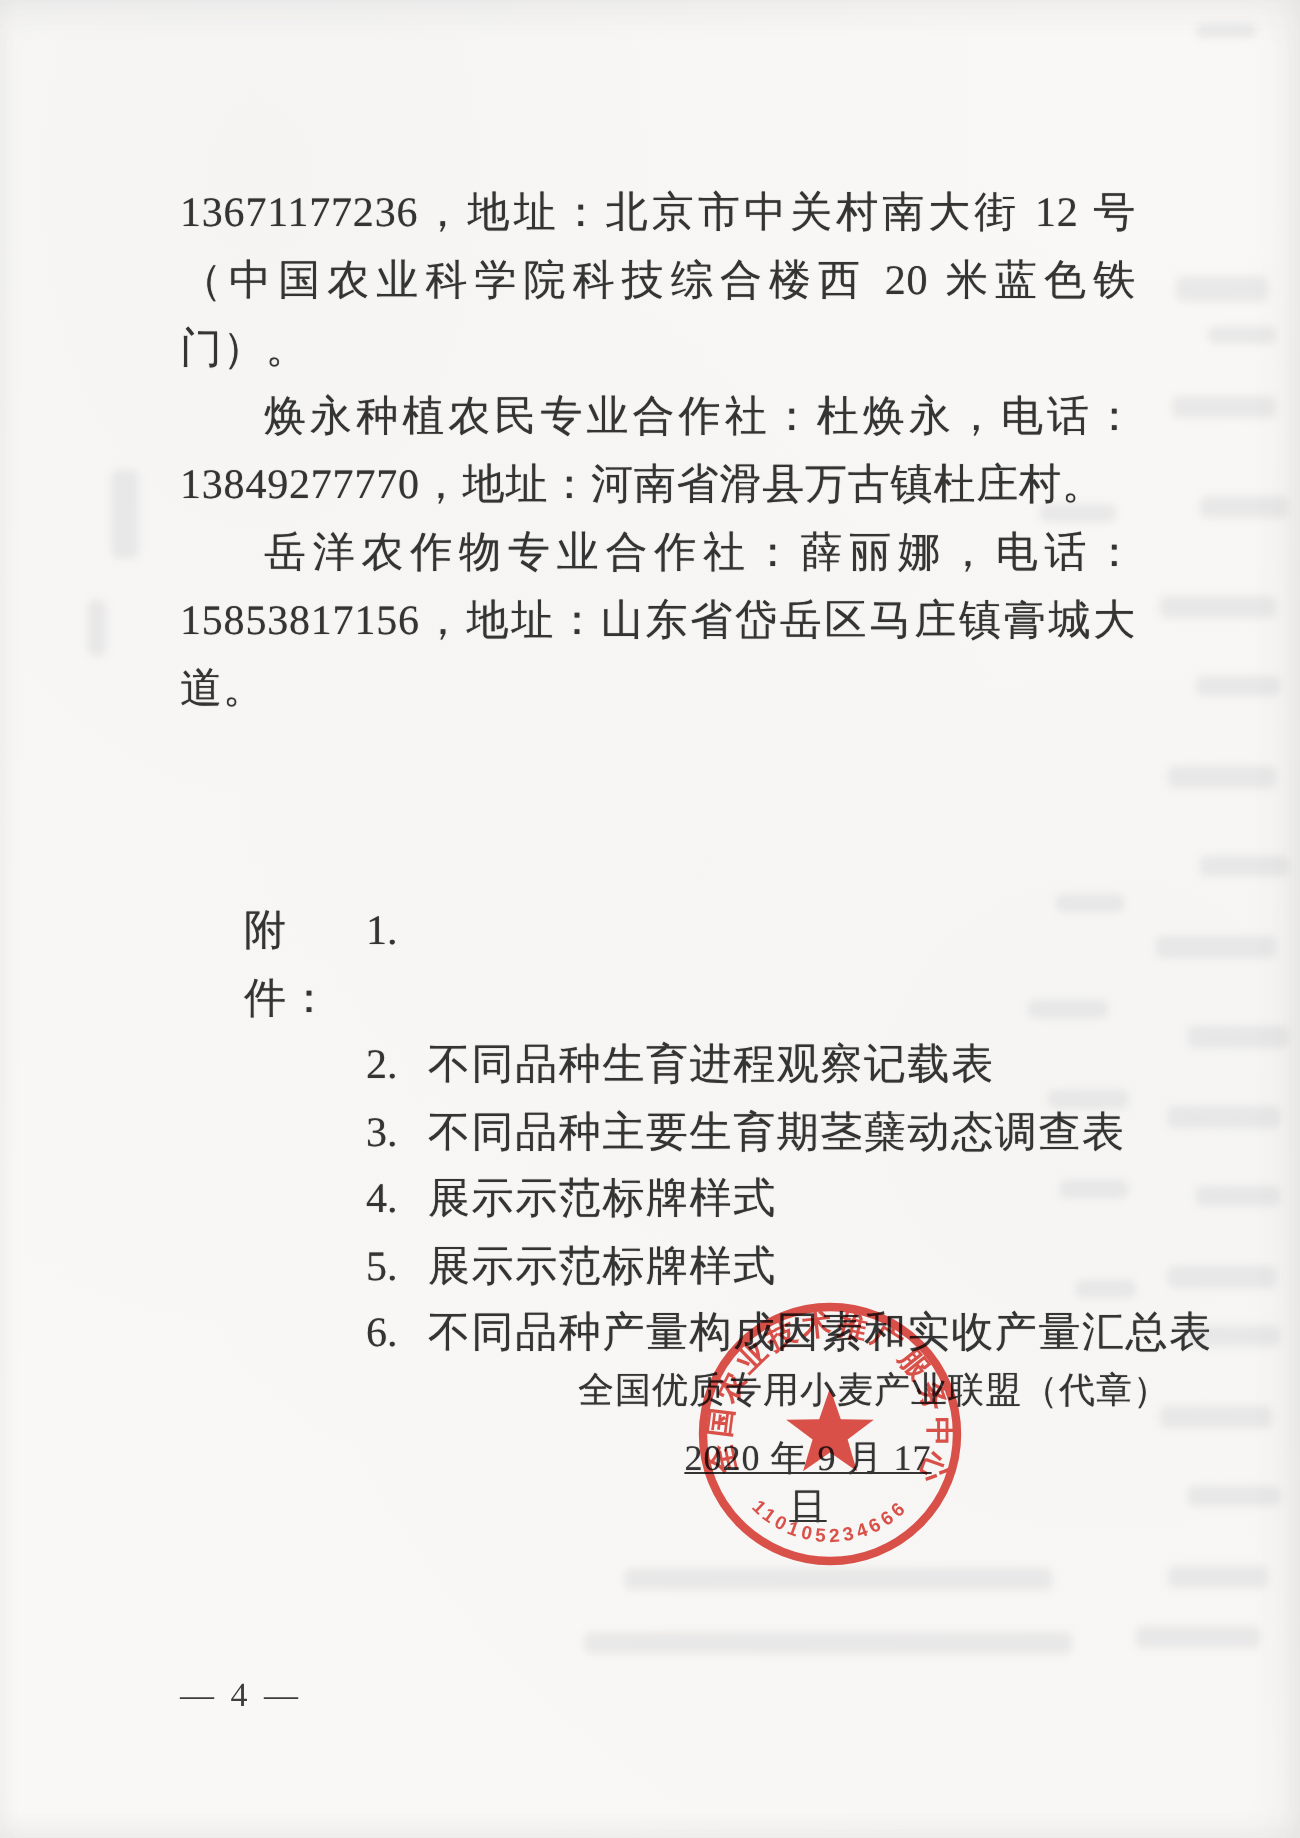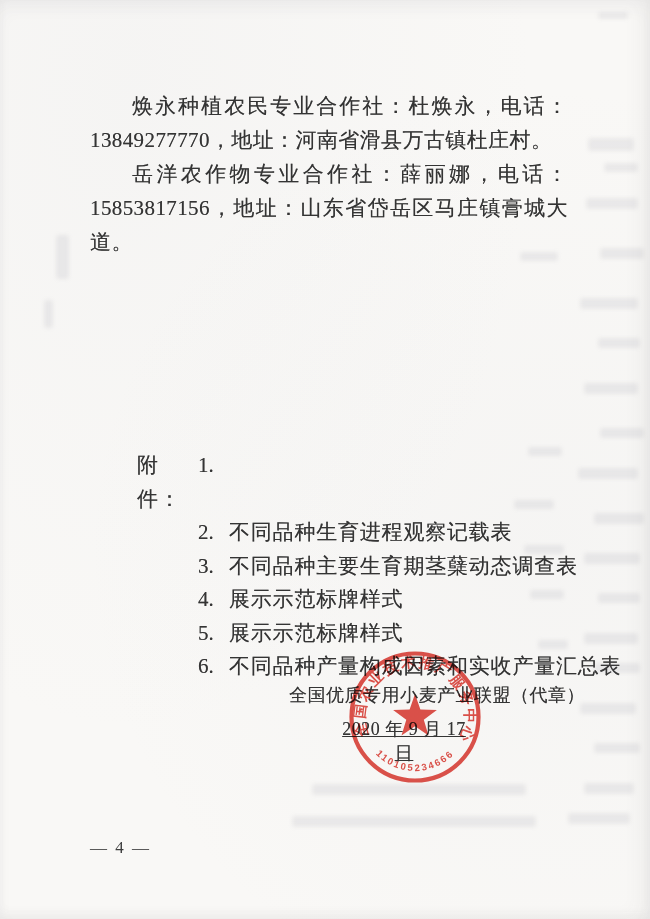--- a/index.html
+++ b/index.html
@@ -33,21 +33,21 @@
   .body-text p { margin:0; }
   .body-text p.indent { text-indent:2em; }
 
   
   .attachments {
     position:absolute; left:122px; top:449px;
     font-size:21px; line-height:33.5px;
     text-shadow:0 0 0.5px rgba(40,40,40,0.55);
   }
   .att-row { display:flex; }
-  .att-label { width:61px; letter-spacing:1px;margin-left:15px; }
+  .att-label { width:61px; letter-spacing:1px; }
   .att-num { width:31px; }
   .att-title { letter-spacing:0.8px; }
 
   
   .sig-org {
     position:absolute; left:289px; top:683px;
     font-size:18px; letter-spacing:0.5px;
     text-shadow:0 0 0.5px rgba(40,40,40,0.5);
   }
   .sig-date {
@@ -85,20 +85,21 @@
     filter:blur(2px); border-radius:3px;
     pointer-events:none;
   }
 </style>
 </head>
 <body>
 
 <div class="page">
 
   <div class="body-text">
+    <p>13671177236，地址：北京市中关村南大街 12 号（中国农业科学院科技综合楼西 20 米蓝色铁门）。</p>
     <p class="indent">焕永种植农民专业合作社：杜焕永，电话：13849277770，地址：河南省滑县万古镇杜庄村。</p>
     <p class="indent">岳洋农作物专业合作社：薛丽娜，电话：15853817156，地址：山东省岱岳区马庄镇膏城大道。</p>
   </div>
 
   <div class="attachments">
     <div class="att-row">
       <span class="att-label">附件：</span>
       <span class="att-num">1.</span>
     </div>
     <div class="att-row">

